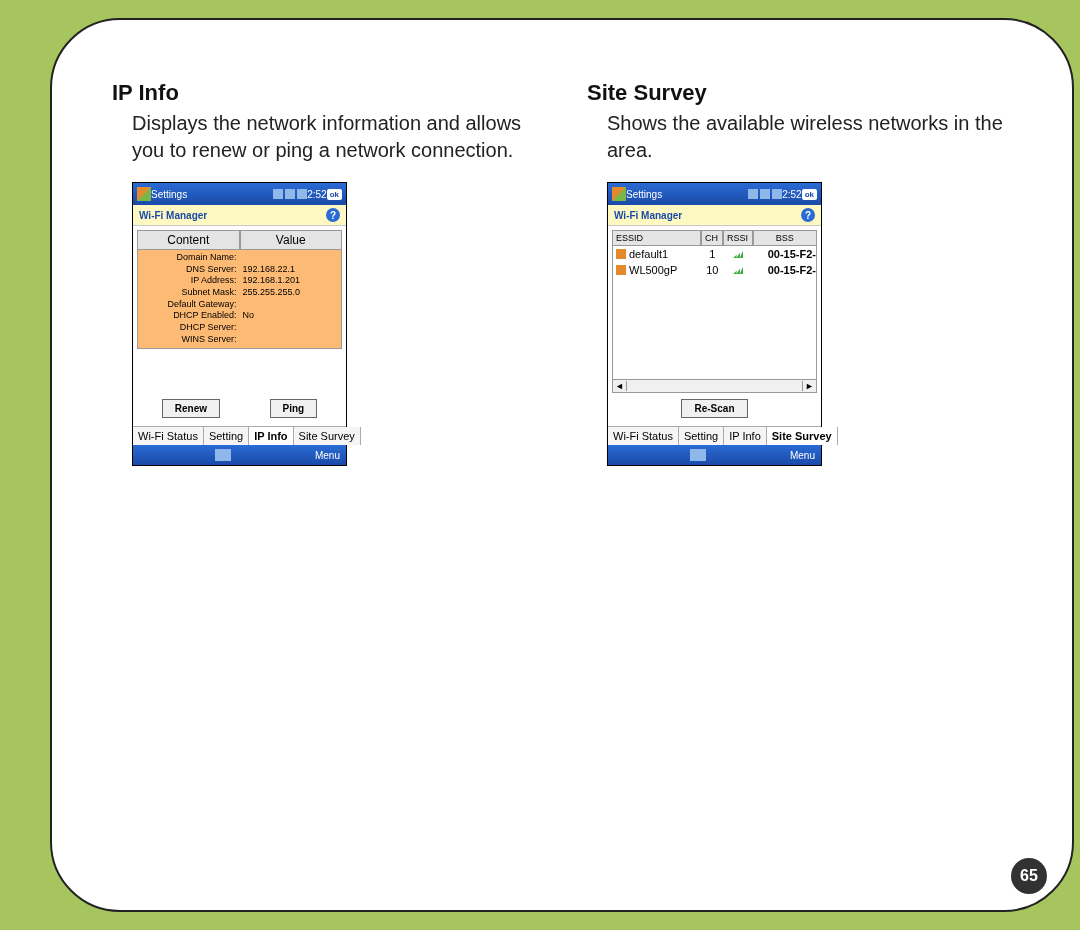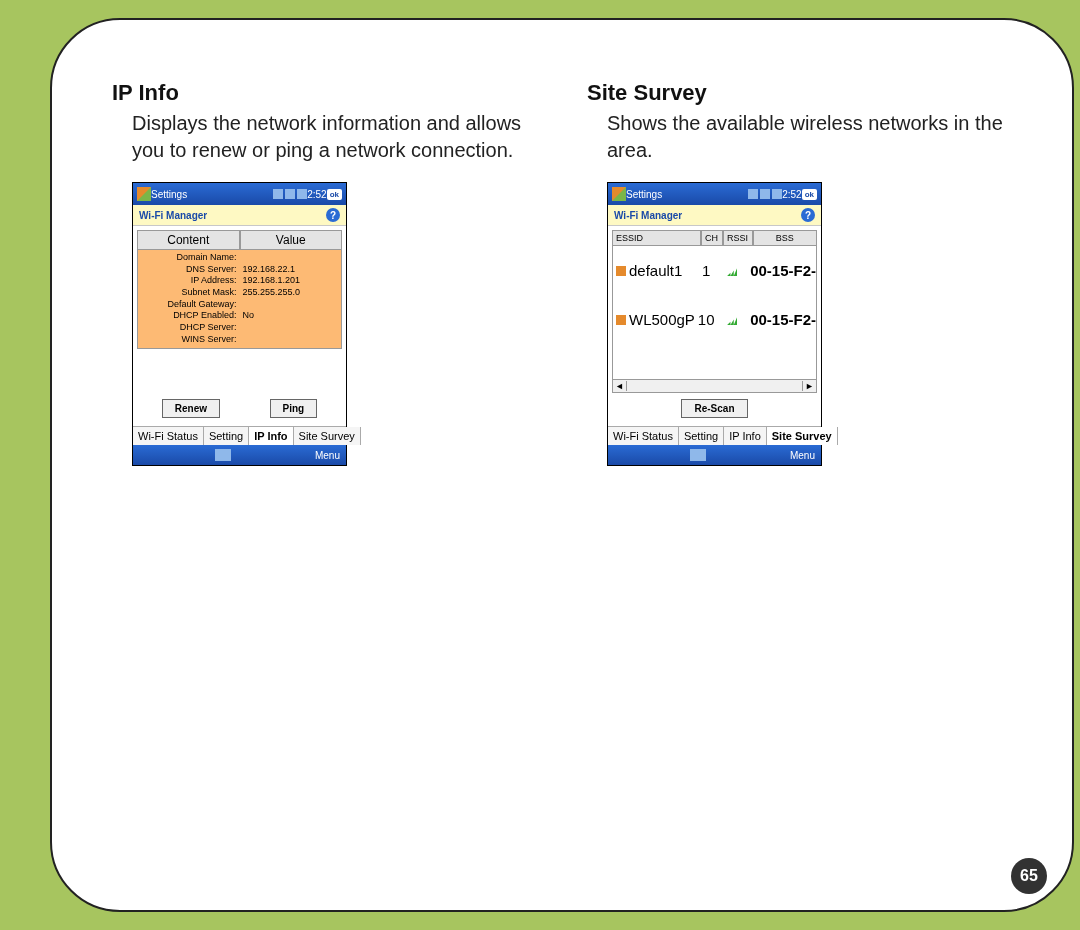--- a/index.html
+++ b/index.html
@@ -112,21 +112,21 @@
     display:flex;align-items:center;justify-content:flex-end;padding:0 6px;font-size:10px;gap:8px;
   }
   .bottombar .kbd{width:16px;height:12px;background:#8fb8ea;margin:0 auto;}
   
   .ss-head{display:flex;font-size:9px;}
   .ss-head div{border:1px solid #999;background:#e4e4e4;padding:2px 3px;}
   .ss-head .c-essid{flex:2;}
   .ss-head .c-ch{width:22px;text-align:center;}
   .ss-head .c-rssi{width:30px;text-align:center;}
   .ss-head .c-bss{flex:1.4;text-align:center;}
-  .ss-row{display:flex;font-size:15px;padding:16px 0;}
+  .ss-row{display:flex;font-size:11px;padding:2px 0;}
   .ss-row .c-essid{flex:2;display:flex;align-items:center;gap:3px;padding-left:3px;}
   .ss-row .c-ch{width:22px;text-align:center;}
   .ss-row .c-rssi{width:30px;text-align:center;}
   .ss-row .c-bss{flex:1.4;text-align:right;padding-left:3px;white-space:nowrap;font-weight:bold;}
   .net-icon{width:10px;height:10px;background:#e58a2c;display:inline-block;}
   .sig-icon{display:inline-block;width:10px;height:8px;background:linear-gradient(to top,#3a3 0 100%);clip-path:polygon(0 100%,33% 60%,33% 100%,66% 30%,66% 100%,100% 0,100% 100%);}
   .ss-body{flex:1;border:1px solid #999;border-top:none;background:#fff;min-height:130px;}
   .hscroll{display:flex;align-items:center;font-size:9px;border:1px solid #999;border-top:none;background:#f0f0f0;}
   .hscroll .arrow{width:14px;text-align:center;border-right:1px solid #999;}
   .hscroll .arrow:last-child{border-left:1px solid #999;border-right:none;}

